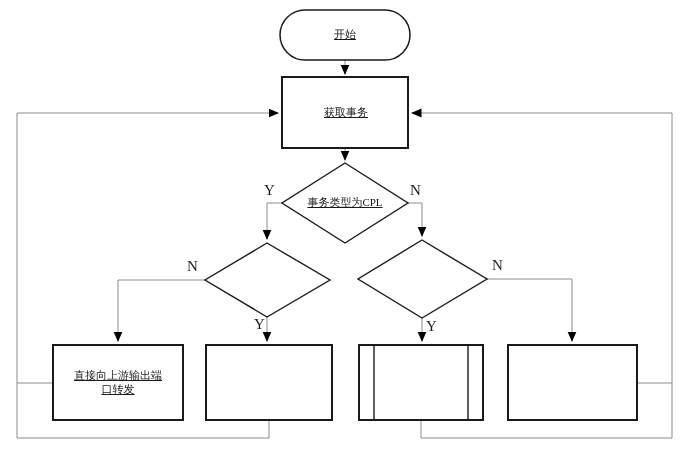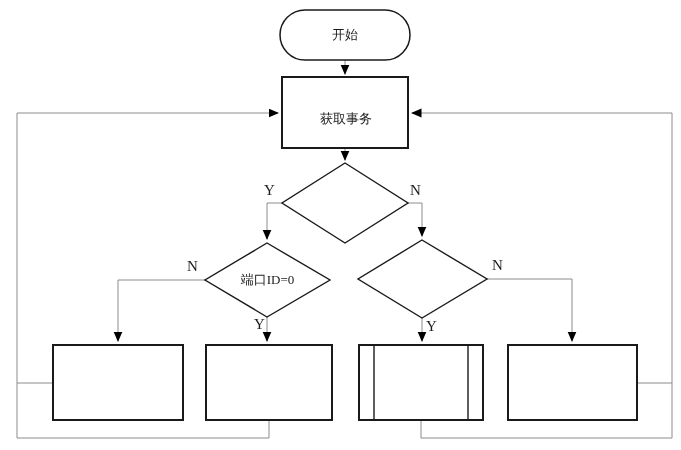--- a/index.html
+++ b/index.html
@@ -17,24 +17,25 @@
     position: absolute;
     left: 0; top: 0;
     width: 681px; height: 450px;
   }
   .node-label {
     position: absolute;
     display: flex;
     align-items: center;
     justify-content: center;
     text-align: center;
-    font-size: 13px;
+    font-size: 11px;
     line-height: 1.22;
     white-space: pre-line;
     pointer-events: none;
+    text-decoration: underline;
   }
   .branch-label {
     position: absolute;
     font-size: 15px;
     line-height: 1;
     pointer-events: none;
   }
   .shape { fill: #ffffff; stroke: #1a1a1a; }
   .rect-shape { stroke-width: 2; }
   .diamond-shape { stroke-width: 1.4; }
@@ -75,26 +76,28 @@
     <rect class="shape rect-shape" x="53" y="345" width="130" height="75"></rect>
     <rect class="shape rect-shape" x="206" y="345" width="126" height="75"></rect>
     <rect class="shape rect-shape" x="359" y="345" width="124" height="75"></rect>
     <line class="inner-bar" x1="374" y1="345" x2="374" y2="420"></line>
     <line class="inner-bar" x1="468" y1="345" x2="468" y2="420"></line>
     <rect class="shape rect-shape" x="508" y="345" width="129" height="75"></rect>
   </svg>
 
   <div class="node-label" style="left:280px; top:10px; width:130px; height:50px;">开始</div>
 
-  <div class="node-label" style="left:282px; top:83px; width:128px; height:71px;">获取事务</div>
+  <div class="node-label" style="left:282px; top:77px; width:128px; height:71px;">获取事务</div>
+
+  <div class="node-label" style="left:282px; top:168px; width:126px; height:70px;">事务类型为CPL</div>
 
 
-  <div class="node-label" style="left:205px; top:249px; width:125px; height:62px;">端口ID=0</div>
 
-
+  <div class="node-label" style="left:53px; top:345px; width:130px; height:75px;">直接向上游输出端
+口转发</div>
 
 
 
 
   <span class="branch-label" style="left:264px; top:183px;">Y</span>
   <span class="branch-label" style="left:410px; top:183px;">N</span>
   <span class="branch-label" style="left:187px; top:259px;">N</span>
   <span class="branch-label" style="left:254px; top:317px;">Y</span>
   <span class="branch-label" style="left:426px; top:319px;">Y</span>
   <span class="branch-label" style="left:492px; top:258px;">N</span>

